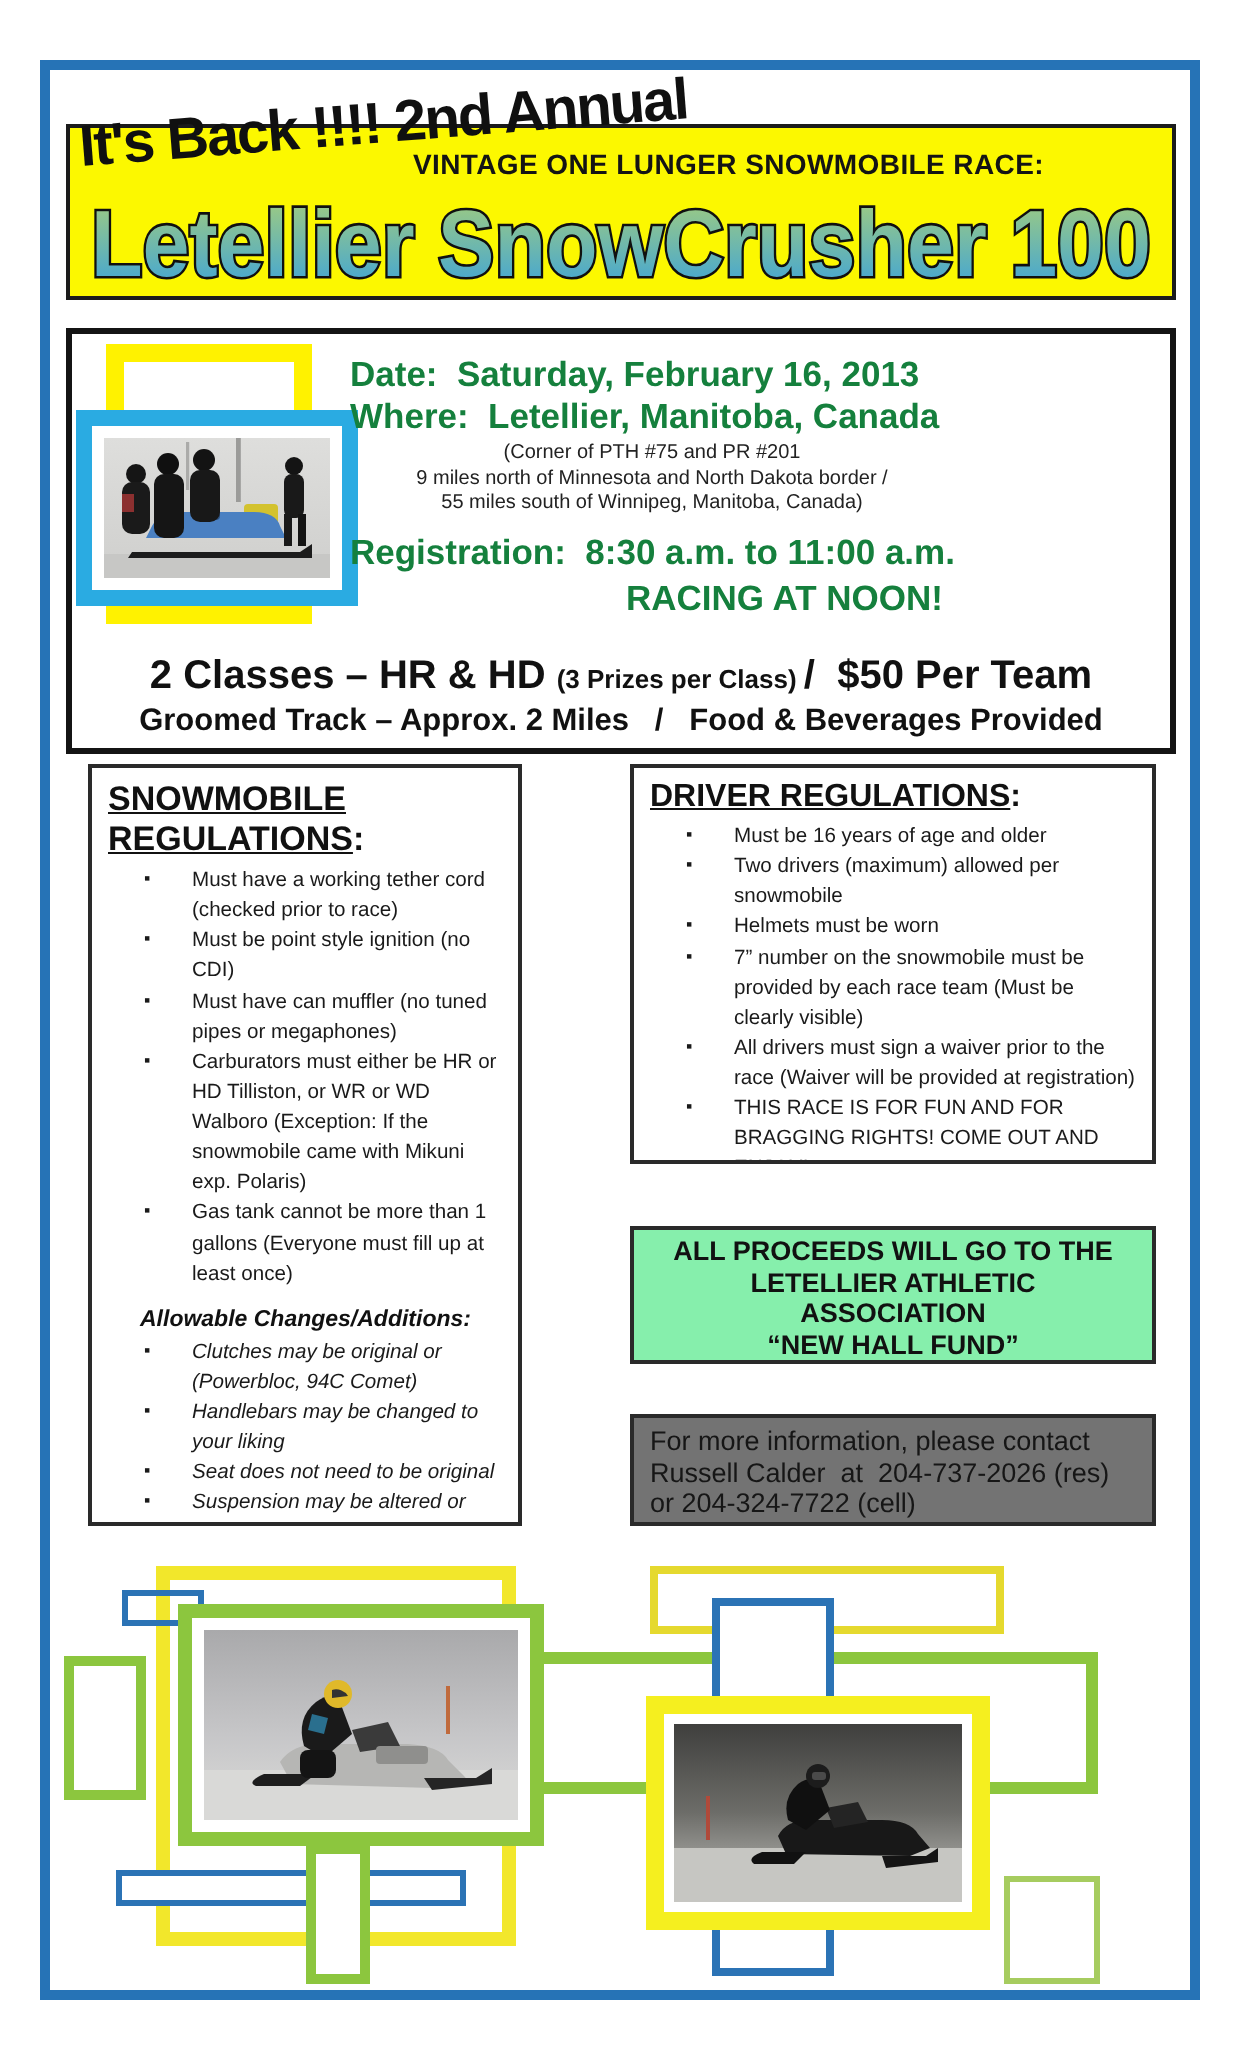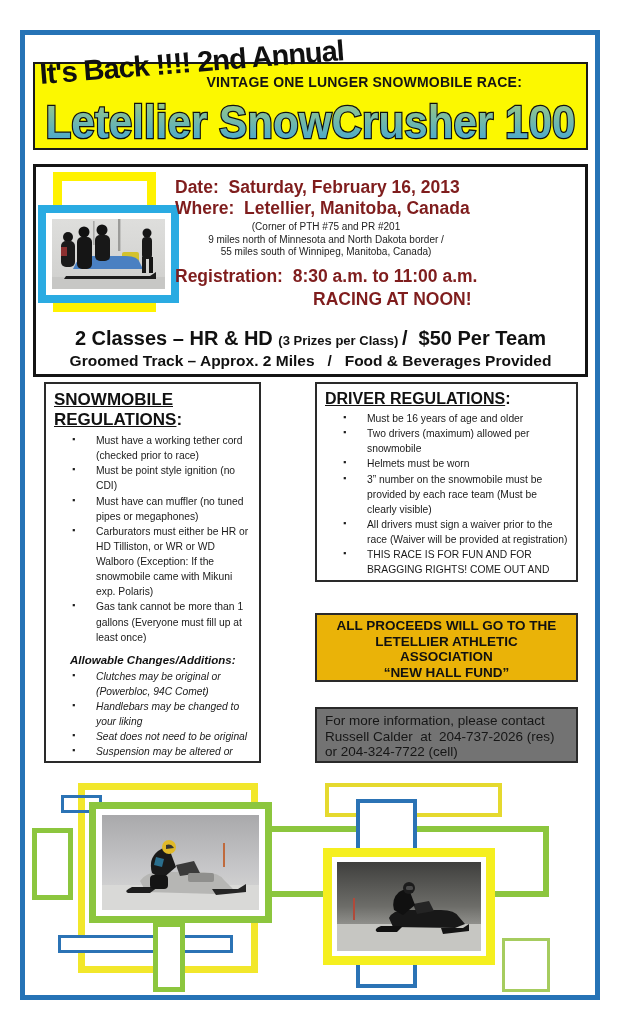--- a/index.html
+++ b/index.html
@@ -21,21 +21,21 @@
 
   
   .info-box { left:8px; top:129px; width:555px; height:213px; border:3px solid #141414;
               background:#fff; }
   .yellow-hollow { position:absolute; left:17px; top:5px; width:103px; height:140px;
                    border:9px solid #fff200; }
   .cyan-photo { position:absolute; left:2px; top:38px; width:141px; height:98px;
                 border:8px solid #2aabe2; background:#fff; padding:6px; }
   .cyan-photo svg, .photo-ct svg { display:block; width:100%; height:100%; }
   .event-col { position:absolute; left:139px; top:0; right:4px; }
-  .ev-big { font-size:17.5px; font-weight:bold; color:#7f1d1d; white-space:pre-wrap; }
+  .ev-big { font-size:17.5px; font-weight:bold; color:#15803d; white-space:pre-wrap; }
   .ev-date { margin-top:10px; }
   .ev-where { }
   .ev-small-wrap { width:302px; text-align:center; margin-top:2px; }
   .ev-small { font-size:10px; color:#222; line-height:1.26; white-space:pre-wrap; }
   .ev-reg { margin-top:7px; }
   .ev-racing { margin-top:2px; padding-left:138px; }
   .classes { position:absolute; left:0; right:0; top:160px; text-align:center; color:#111; }
   .cl-big { font-size:20px; font-weight:bold; white-space:pre-wrap; }
   .cl-small { font-size:13px; font-weight:bold; white-space:pre-wrap; }
   .cl-line2 { font-size:15.5px; font-weight:bold; margin-top:2px; white-space:pre-wrap; }
@@ -51,21 +51,21 @@
   ul.bullets { list-style:none; padding-left:18px; margin-top:3px; }
   ul.bullets li { position:relative; padding-left:24px; font-size:10.3px; line-height:1.47;
                   color:#1a1a1a; }
   ul.bullets li::before { content:"▪"; position:absolute; left:0; top:0; font-size:9px; }
   .changes-heading { margin-top:9px; padding-left:16px; font-size:11.5px; font-weight:bold;
                      font-style:italic; color:#111; }
   ul.italic li { font-style:italic; }
 
   
   .proceeds-box { left:290px; top:578px; width:263px; height:69px; border:2px solid #2a2a2a;
-                  background:#eab308; text-align:center; padding-top:3px; }
+                  background:#86efac; text-align:center; padding-top:3px; }
   .proceeds-box div { font-size:13.5px; font-weight:bold; color:#111; line-height:1.15; }
   .contact-box { left:290px; top:672px; width:263px; height:56px; border:2px solid #2a2a2a;
                  background:#737373; padding:4px 8px; }
   .contact-box div { font-size:13.5px; color:#161616; line-height:1.16; white-space:pre-wrap; }
 
   
   .decor { position:absolute; background:transparent; }
   .d-yellow-large { left:53px; top:748px; width:180px; height:190px; border:7px solid #f2e72b; }
   .d-yellow-thin  { left:300px; top:748px; width:177px; height:34px; border:4px solid #e5d92e; }
   .d-green-wide   { left:205px; top:791px; width:319px; height:71px; border:6px solid #8cc63e; }
@@ -169,21 +169,21 @@
           <li>Studs may be added – No more than 3/8" above the lug of the track or cleats</li>
         </ul>
     </div>
 
     <div class="reg-box driver-box">
       <div class="box-heading"><span class="u">DRIVER REGULATIONS</span><span>:</span></div>
       <ul class="bullets">
           <li>Must be 16 years of age and older</li>
           <li>Two drivers (maximum) allowed per snowmobile</li>
           <li>Helmets must be worn</li>
-          <li>3”  number on the snowmobile must be provided by each race team (Must be clearly visible)</li>
+          <li>7”  number on the snowmobile must be provided by each race team (Must be clearly visible)</li>
           <li>All drivers must sign a waiver prior to the race (Waiver will be provided at registration)</li>
           <li>THIS RACE IS FOR FUN AND FOR BRAGGING RIGHTS!  COME OUT AND ENJOY!</li>
         </ul>
     </div>
 
     <div class="proceeds-box">
         <div>ALL PROCEEDS WILL GO TO THE</div>
         <div>LETELLIER ATHLETIC</div>
         <div>ASSOCIATION</div>
         <div>“NEW HALL FUND”</div>

